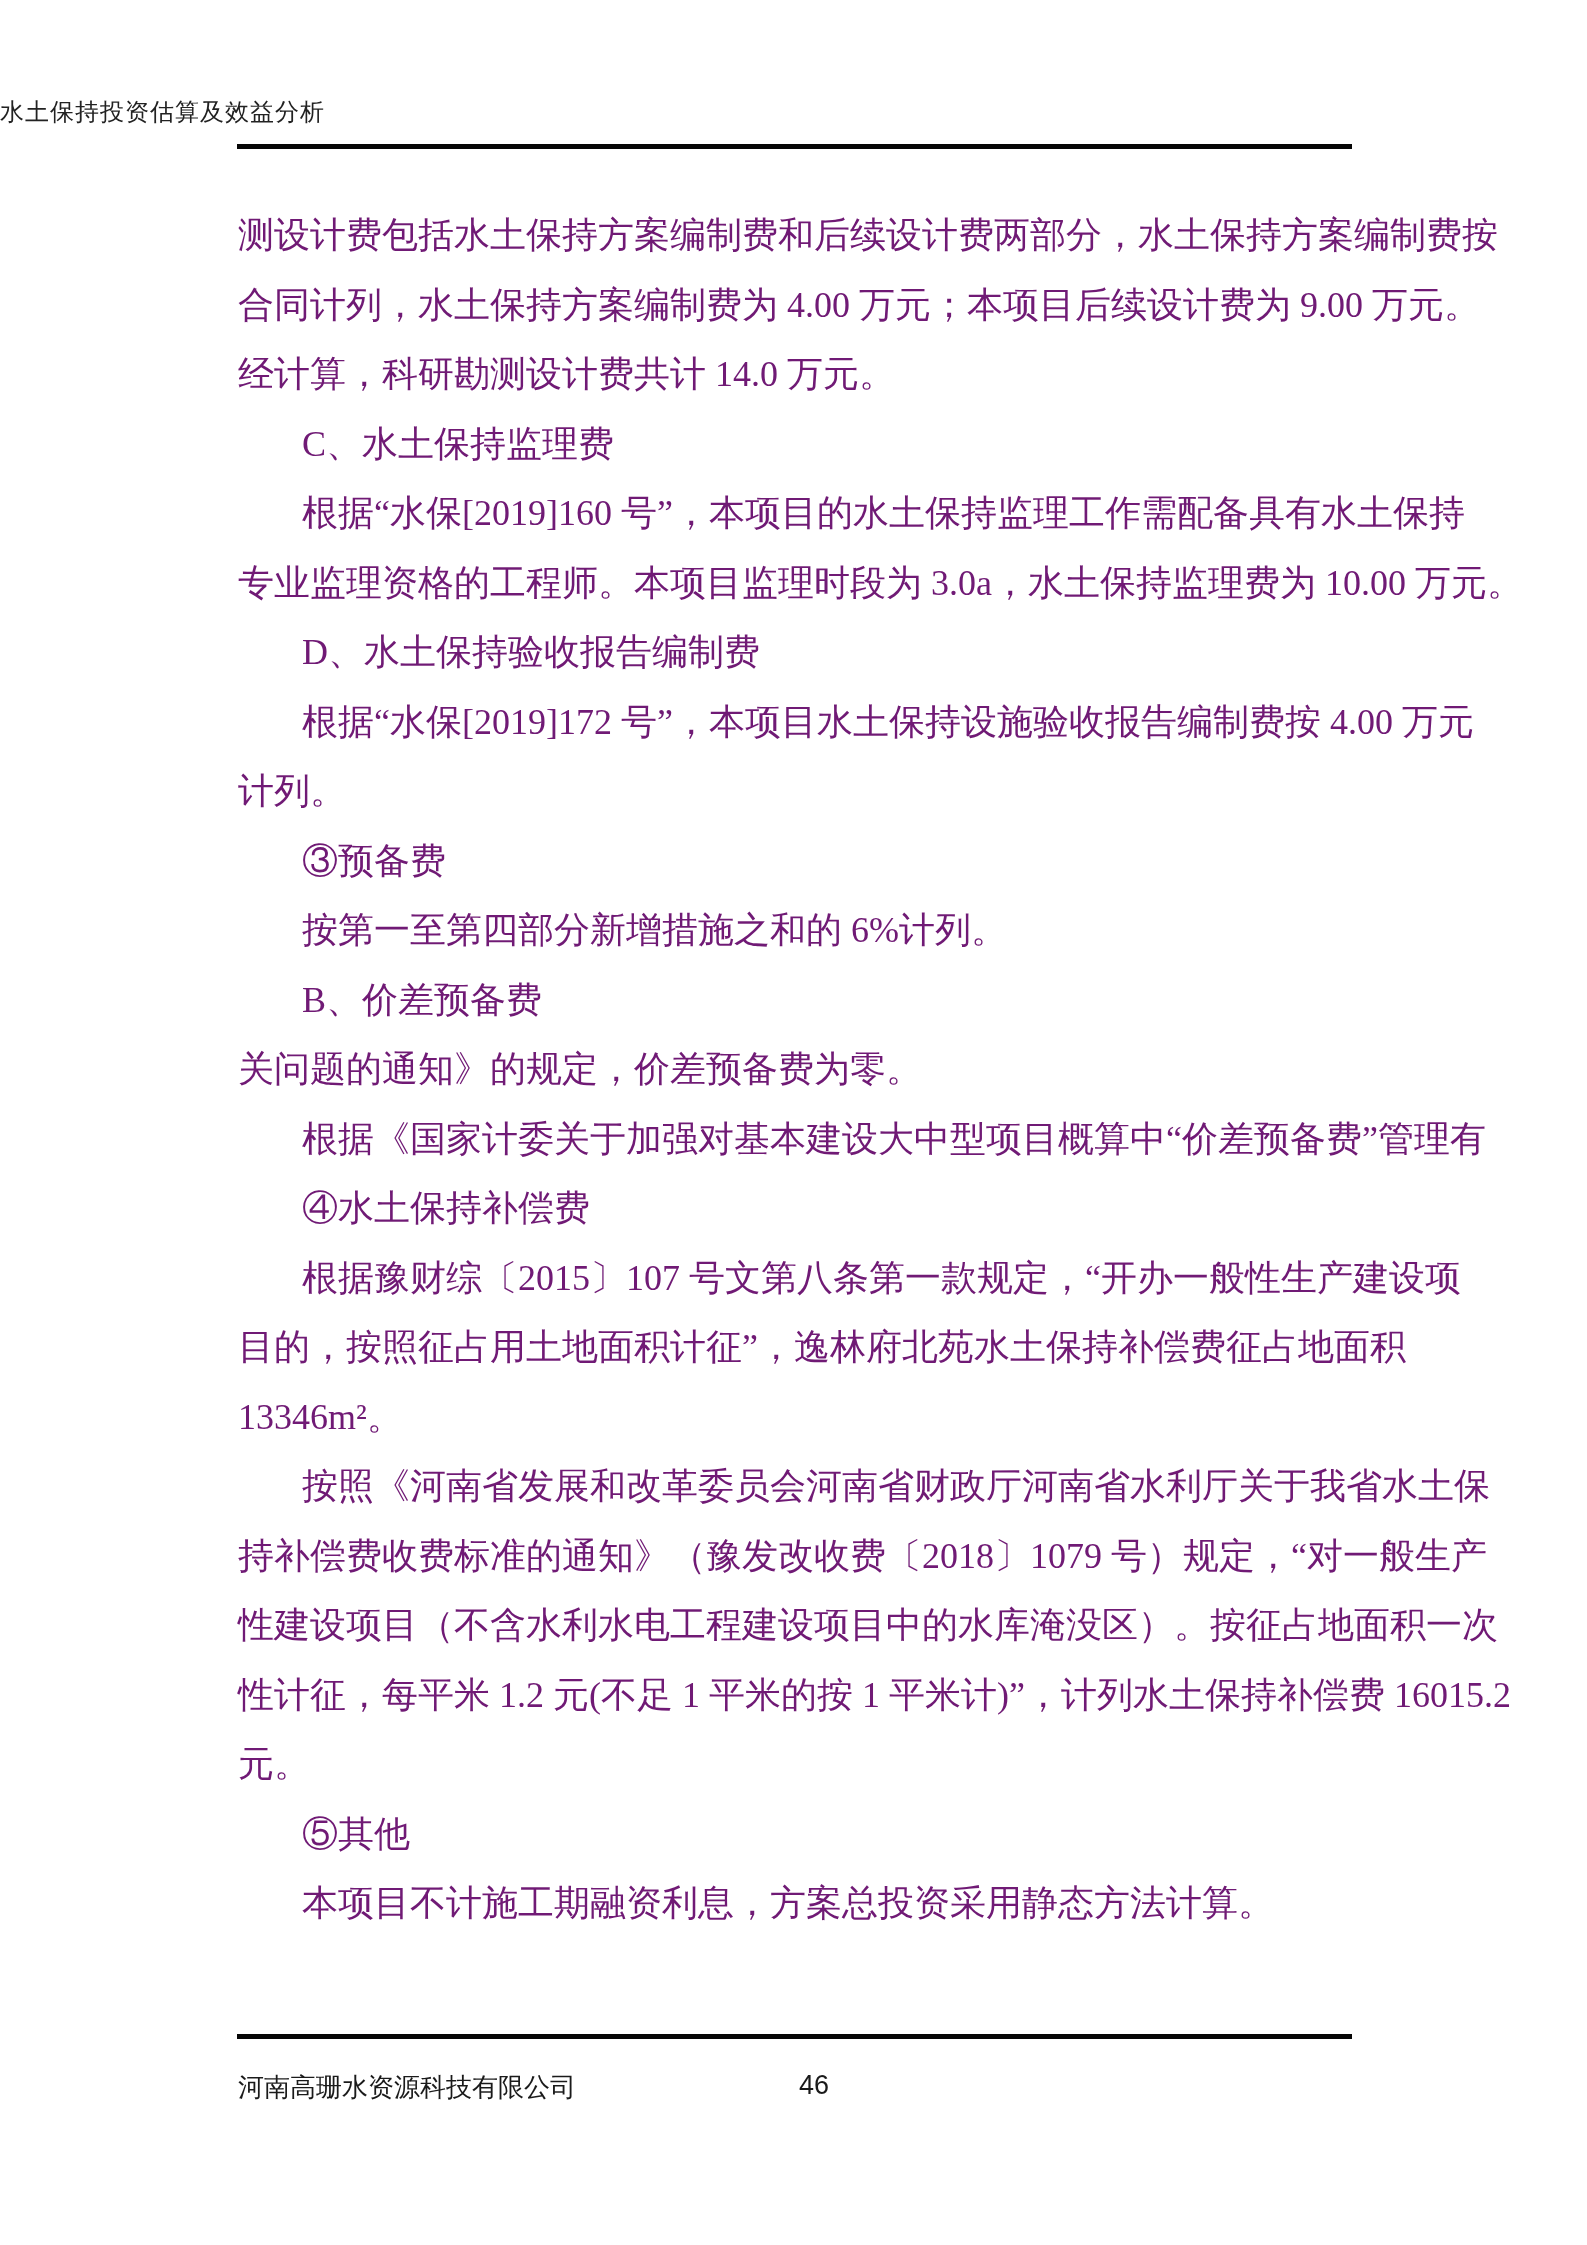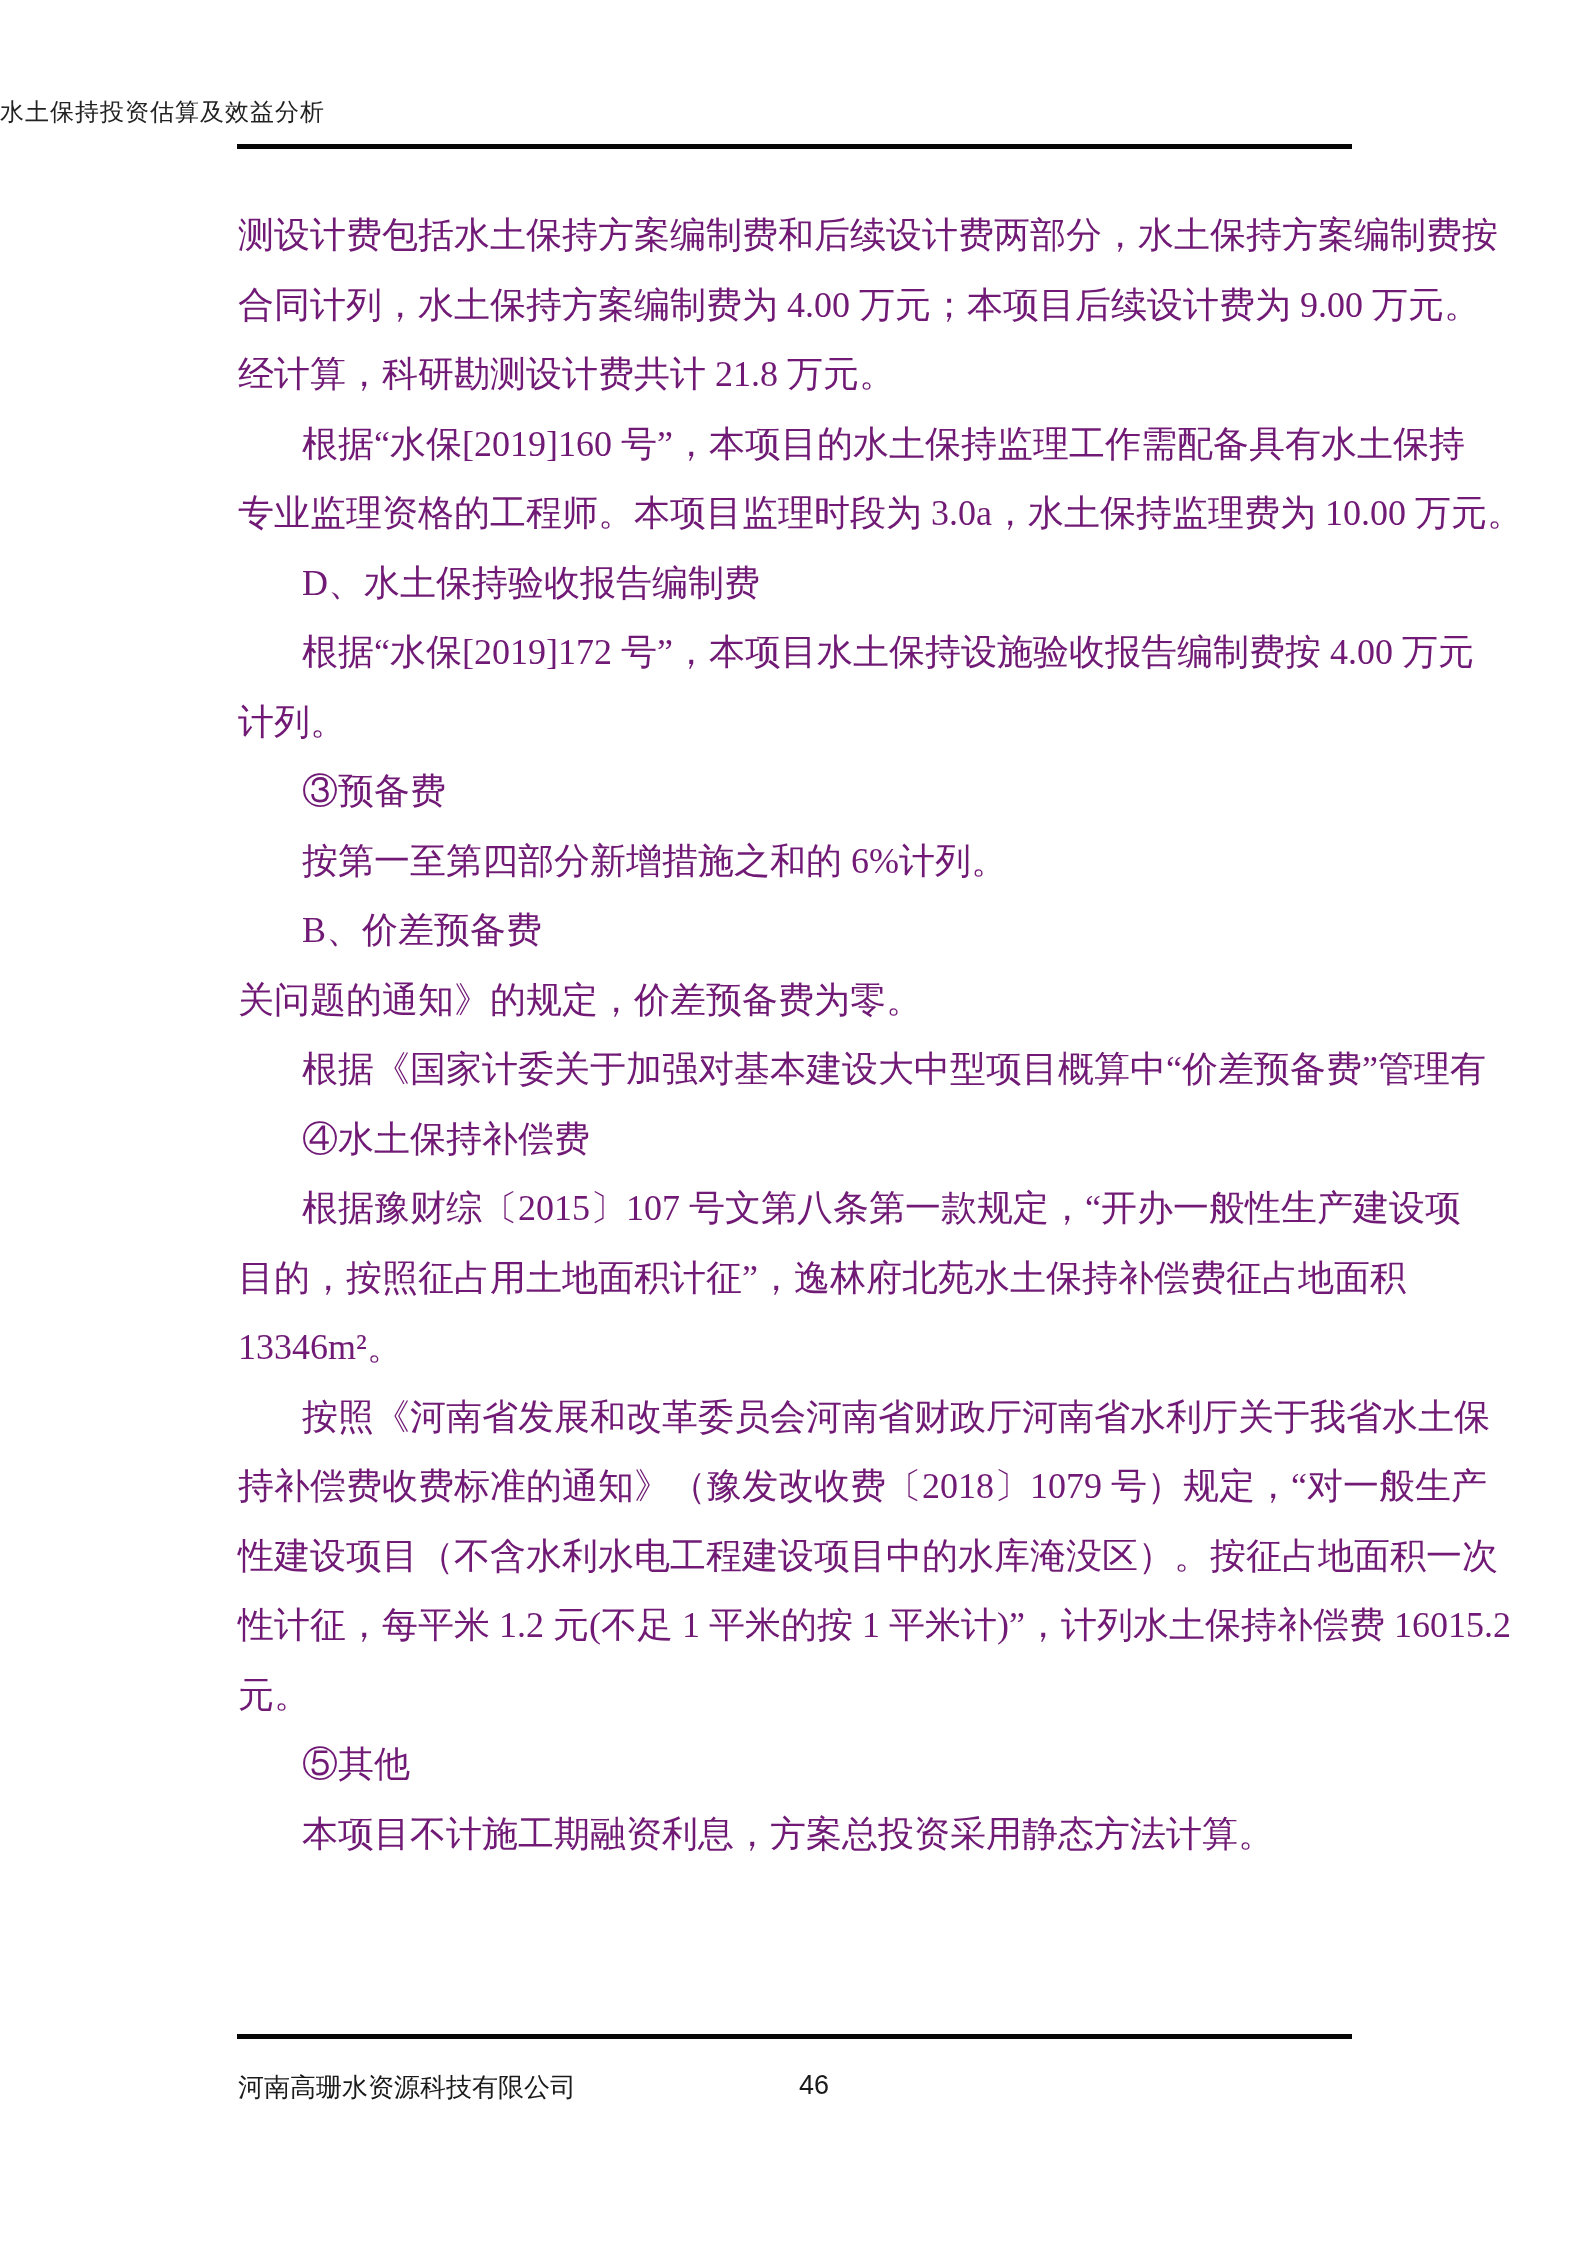--- a/index.html
+++ b/index.html
@@ -88,21 +88,22 @@
 
 <div class="page">
 
   <div class="header-title">水土保持投资估算及效益分析</div>
 
   <div class="header-rule"></div>
 
   <div class="doc-body" id="doc-body">
       <div class="line justify">测设计费包括水土保持方案编制费和后续设计费两部分，水土保持方案编制费按</div>
       <div class="line justify">合同计列，水土保持方案编制费为 4.00 万元；本项目后续设计费为 9.00 万元。</div>
-      <div class="line">经计算，科研勘测设计费共计 21.8 万元。</div>
+      <div class="line">经计算，科研勘测设计费共计 14.0 万元。</div>
+      <div class="line indent">C、水土保持监理费</div>
       <div class="line indent justify">根据“水保[2019]160 号”，本项目的水土保持监理工作需配备具有水土保持</div>
       <div class="line justify">专业监理资格的工程师。本项目监理时段为 3.0a，水土保持监理费为 10.00 万元。</div>
       <div class="line indent">D、水土保持验收报告编制费</div>
       <div class="line indent justify">根据“水保[2019]172 号”，本项目水土保持设施验收报告编制费按 4.00 万元</div>
       <div class="line">计列。</div>
       <div class="line indent">③预备费</div>
       <div class="line indent">按第一至第四部分新增措施之和的 6%计列。</div>
       <div class="line indent">B、价差预备费</div>
       <div class="line">关问题的通知》的规定，价差预备费为零。</div>
       <div class="line indent justify">根据《国家计委关于加强对基本建设大中型项目概算中“价差预备费”管理有</div>

